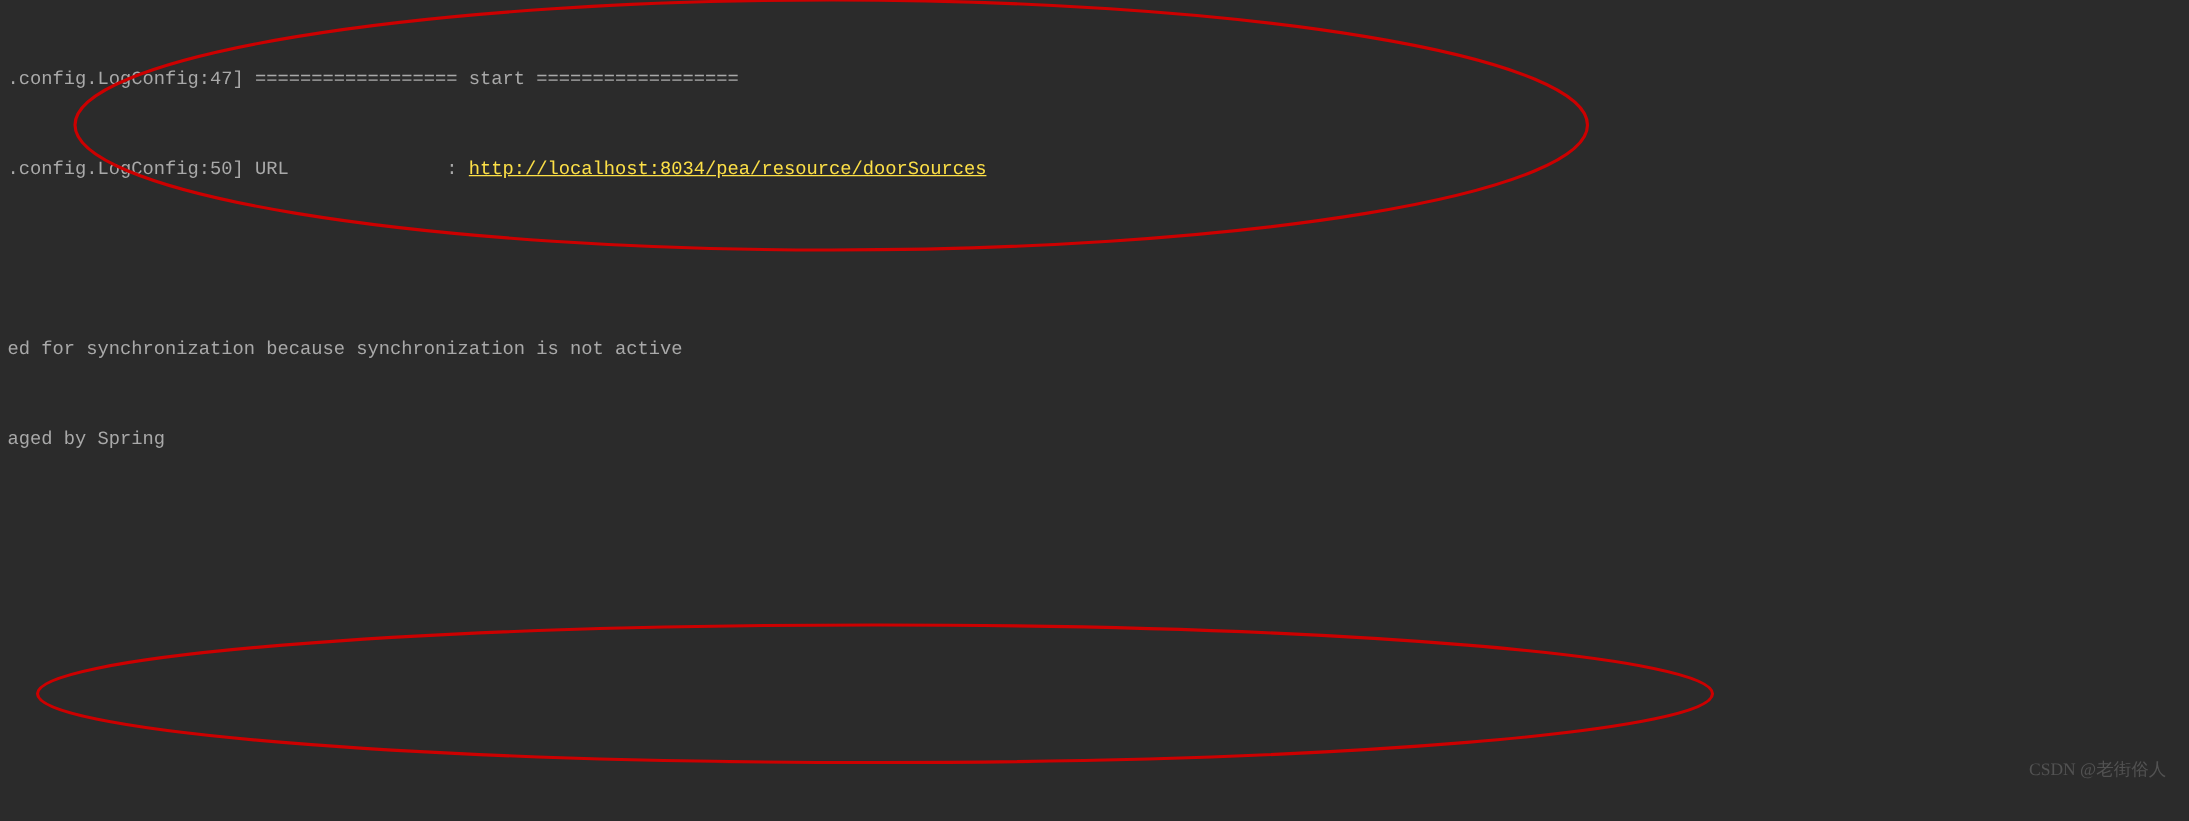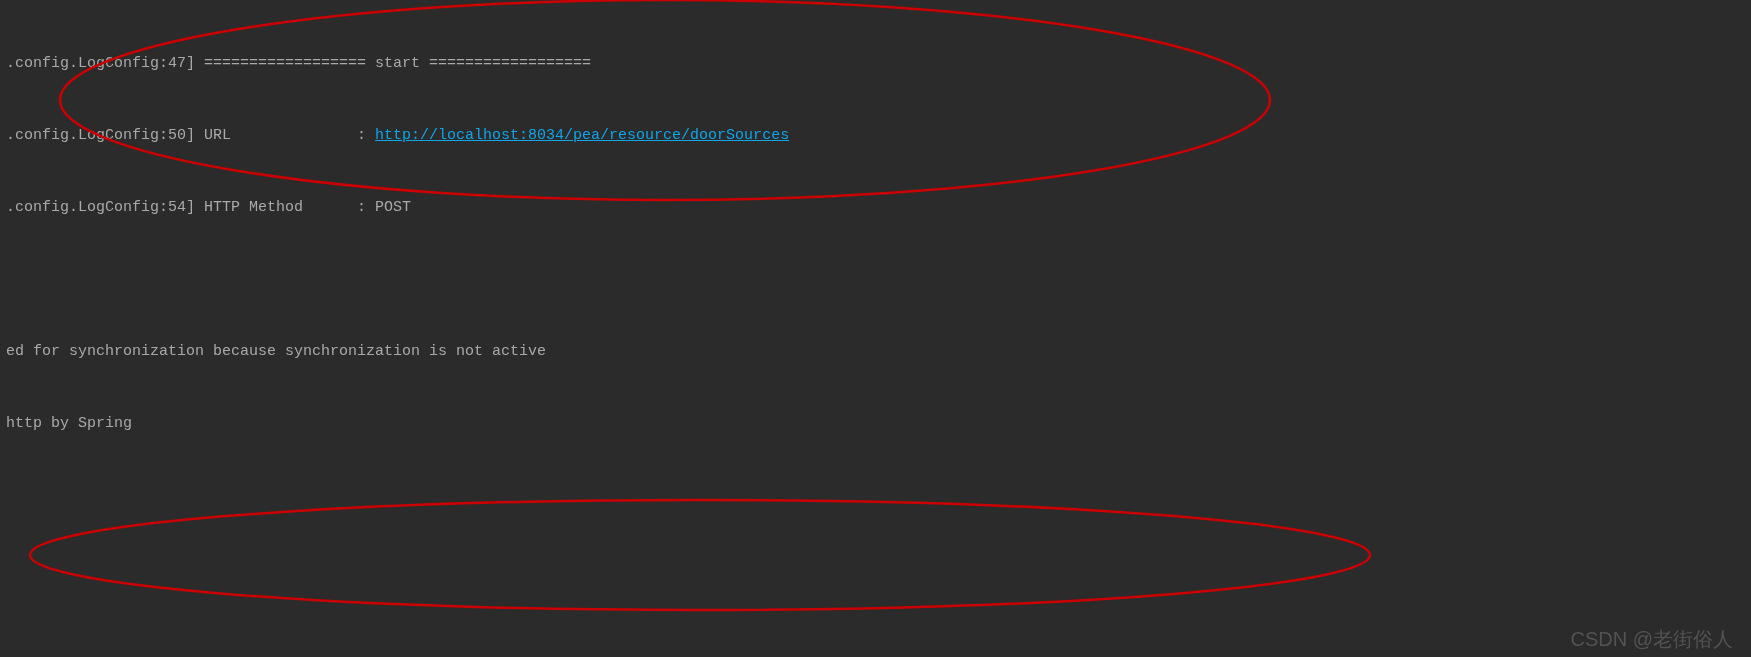--- a/index.html
+++ b/index.html
@@ -15,50 +15,49 @@
     position: relative;
   }
   .log {
     padding: 4px 6px 0 6px;
     line-height: 24px;
     white-space: pre;
     position: relative;
     z-index: 1;
   }
   .line { height: 24px; }
-  .link { color: #0ea5e9; text-decoration: underline; }
+  .link { color: #fde047; text-decoration: underline; }
   .watermark {
     position: absolute;
     right: 18px;
-    bottom: 4px;
+    bottom: 32px;
     color: rgba(200,200,200,0.25);
-    font-family: Liberation Sans, sans-serif;
-    font-size: 20px;
+    font-family: Liberation Serif, serif;
+    font-size: 14px;
     z-index: 3;
     pointer-events: none;
   }
   svg.annot {
     position: absolute;
     top: 0; left: 0;
     width: 1751px;
     height: 657px;
     z-index: 2;
     pointer-events: none;
   }
 </style>
 </head>
 <body>
 
 <div class="log">
   <div class="line">.config.LogConfig:47] ================== start ==================</div>
   <div class="line"><span>.config.LogConfig:50] URL              : </span><span class="link">http://localhost:8034/pea/resource/doorSources</span></div>
-  <div class="line">.config.LogConfig:54] HTTP Method      : POST</div>
   <div class="line"></div>
   <div class="line">ed for synchronization because synchronization is not active</div>
-  <div class="line">http by Spring</div>
+  <div class="line">aged by Spring</div>
   
   
   
   
   
   
   
   
   
   

